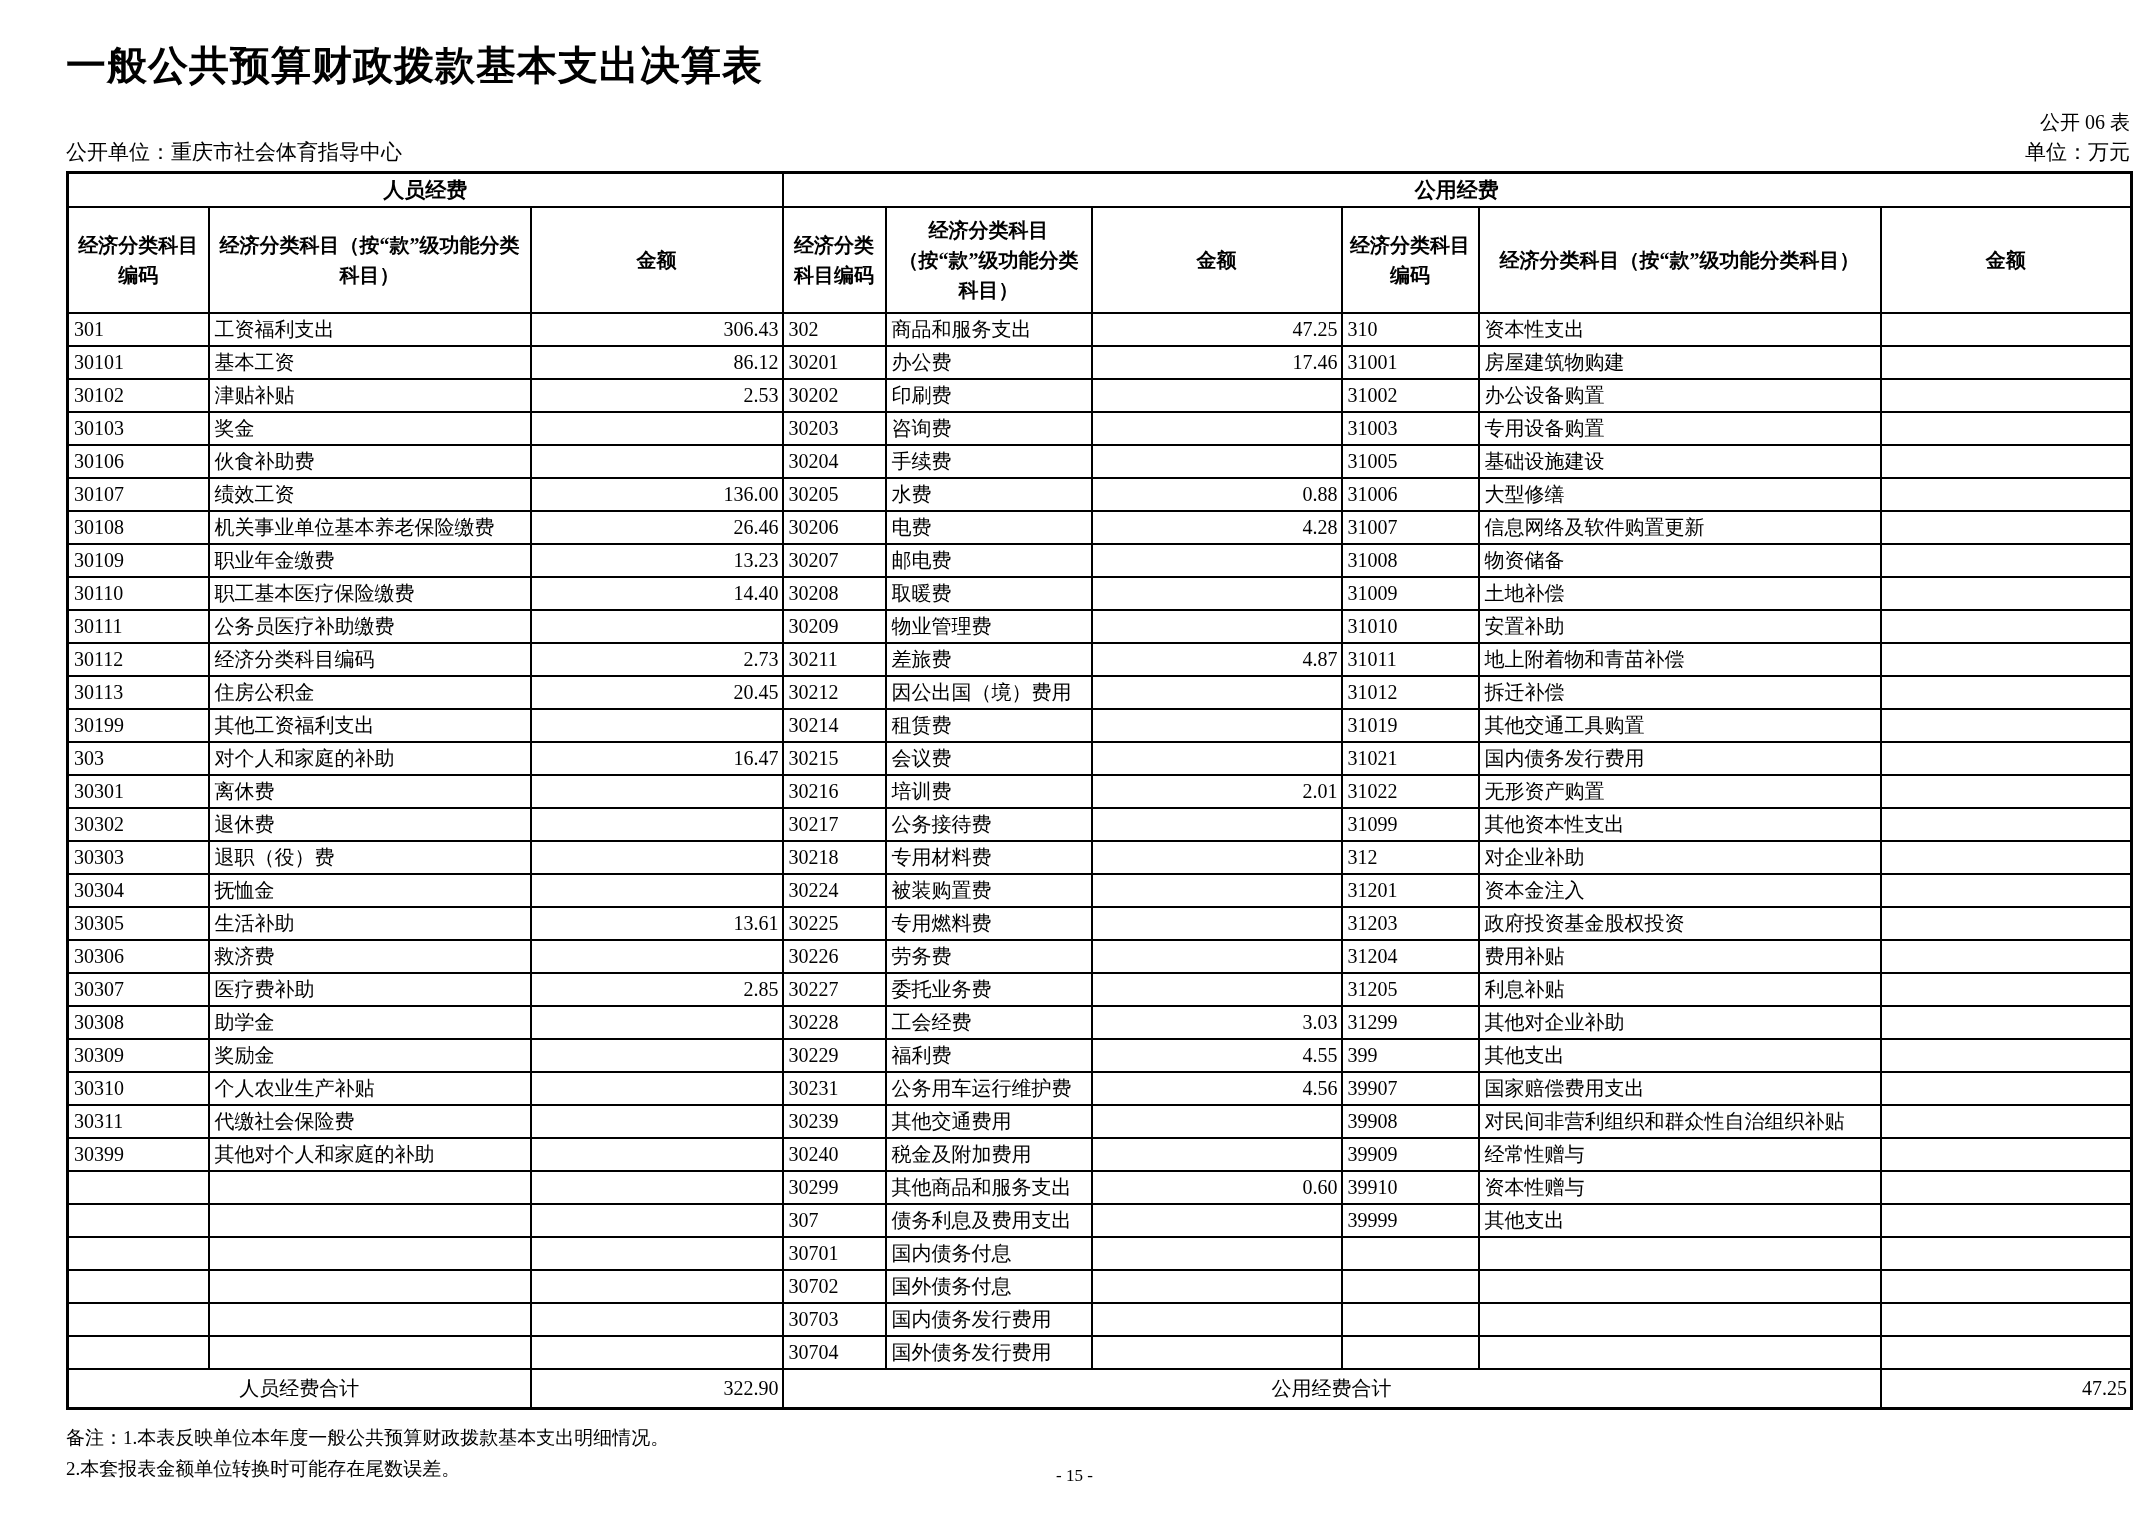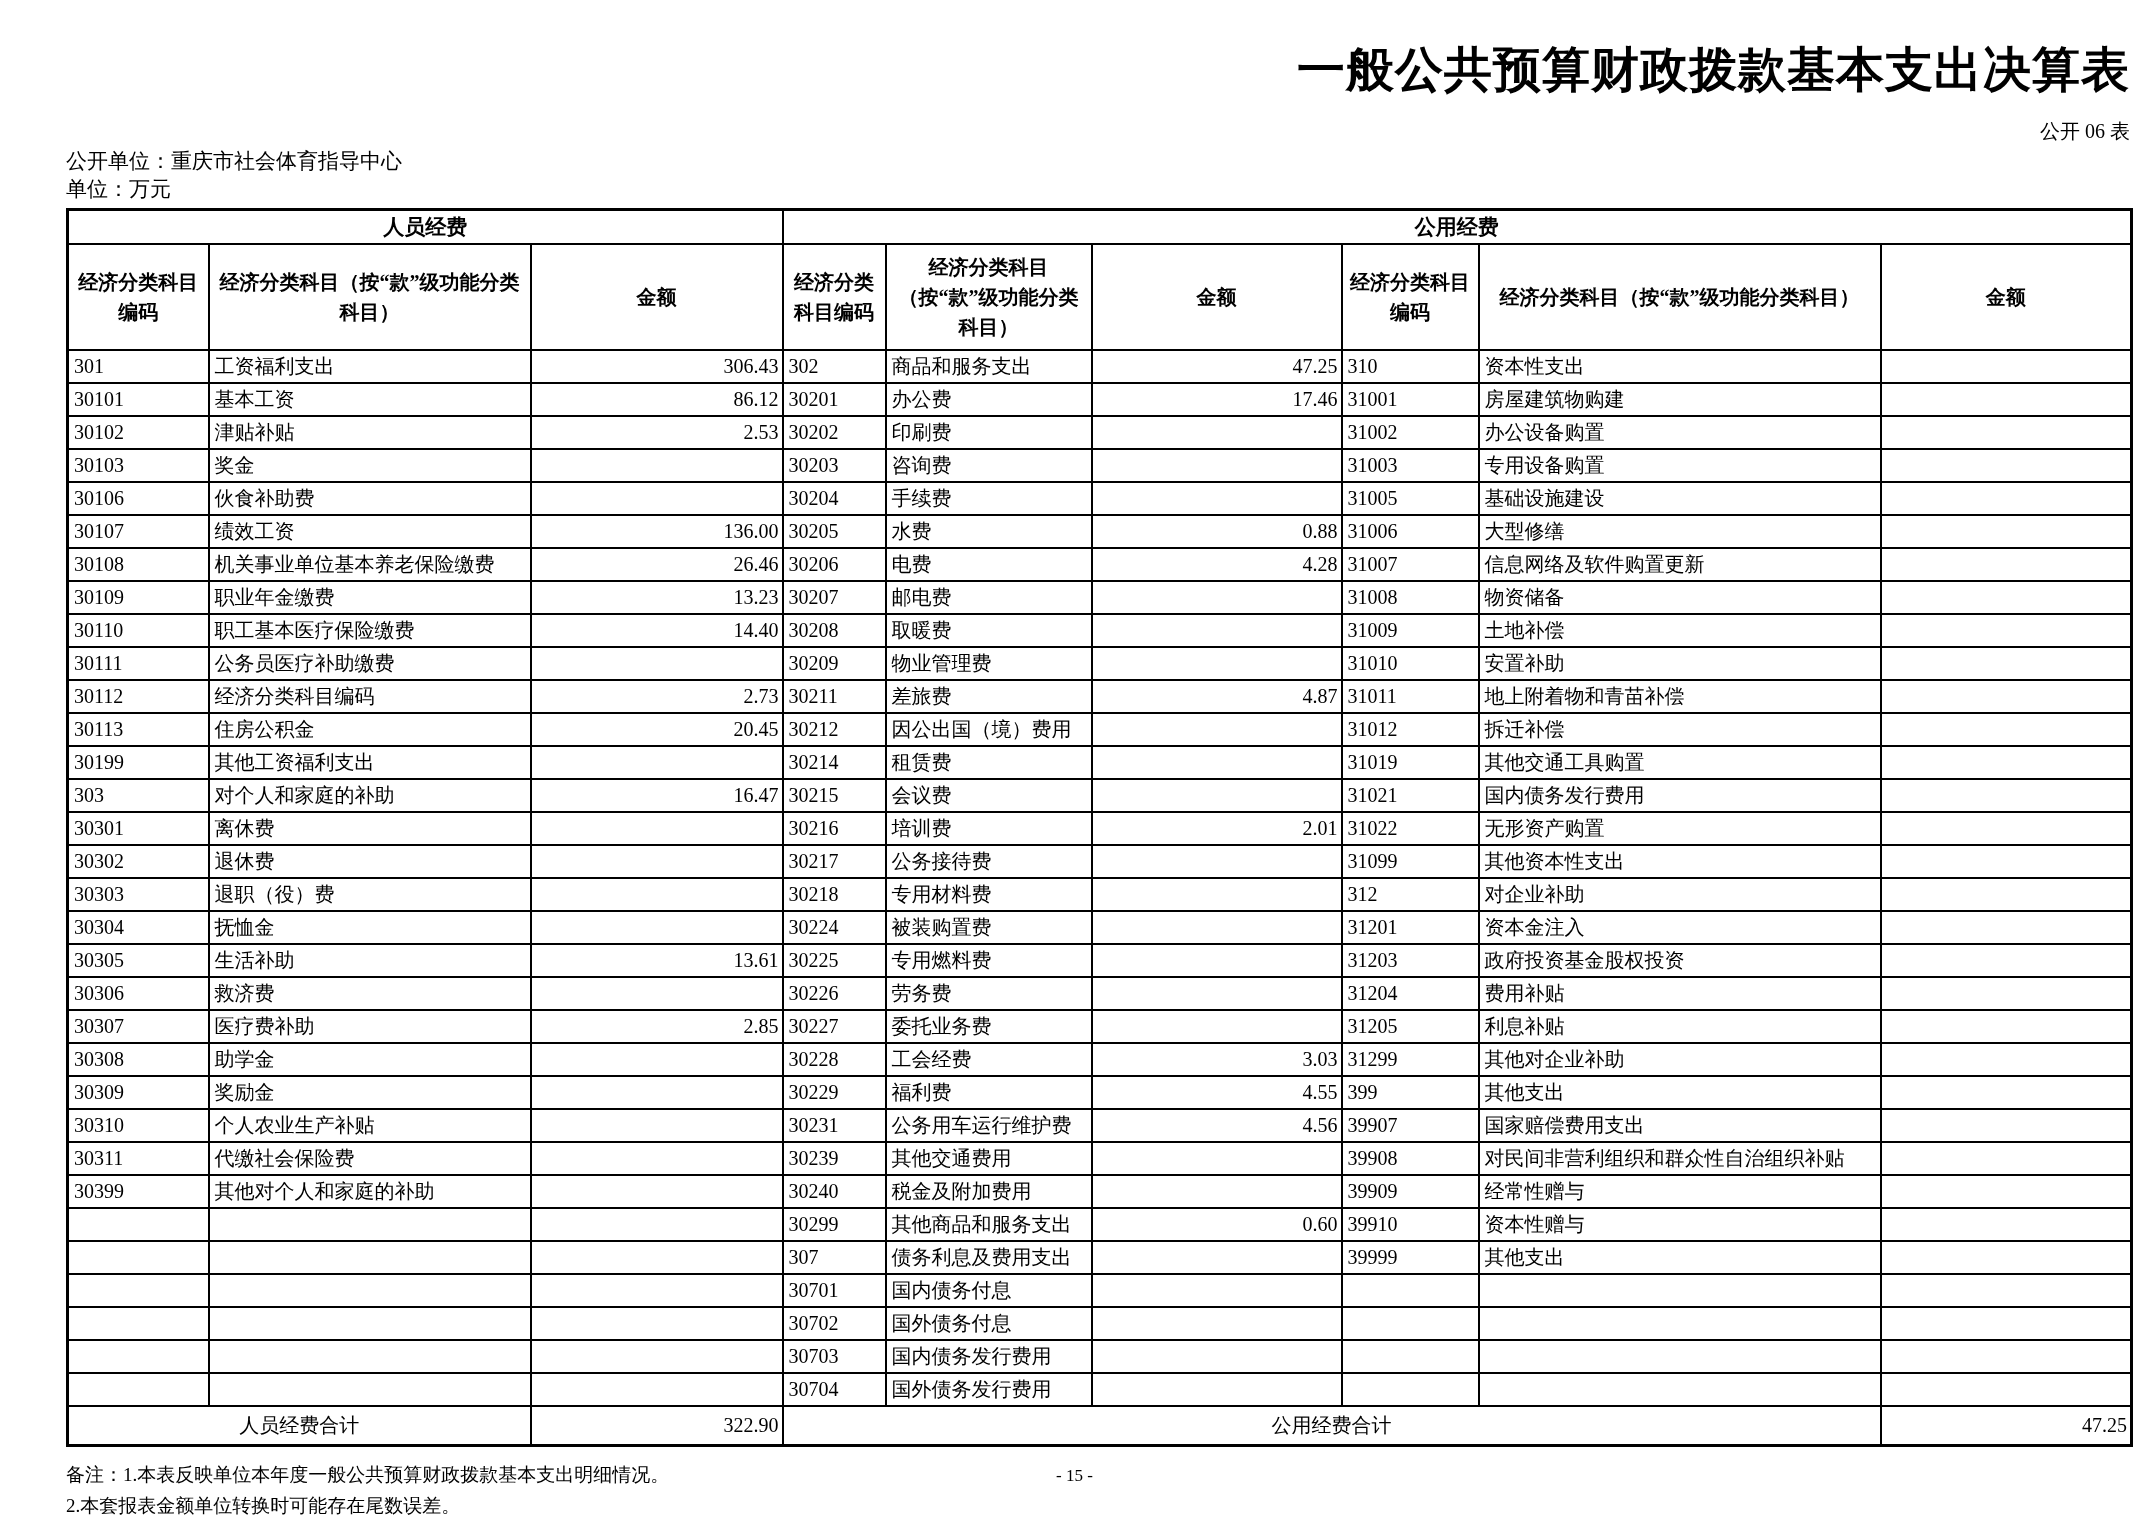--- a/index.html
+++ b/index.html
@@ -3,27 +3,27 @@
 <meta charset="utf-8">
 <style>
   html,body { margin:0; padding:0; background:#ffffff; }
   body {
     width:2149px; height:1520px; position:relative;
     font-family:"Liberation Serif","DejaVu Serif",serif;
     color:#000;
   }
   .sheet { position:absolute; left:66px; top:0; width:2064px; }
   .title {
-    text-align:right; font-size:48px; font-weight:bold;
+    text-align:left; font-size:40px; font-weight:bold;
     padding-top:38px; letter-spacing:1px;
   }
   .meta-line { text-align:right; font-size:20px; margin-top:16px; }
   .sub-line {
     display:flex; justify-content:space-between;
-    font-size:21px; margin-top:2px; margin-bottom:5px;flex-direction:column;
+    font-size:21px; margin-top:2px; margin-bottom:5px;
   }
   table.fin {
     border-collapse:collapse; table-layout:fixed;
     width:2064px; border:3px solid #000;
   }
   table.fin td, table.fin th {
     border:2px solid #000; overflow:hidden; white-space:nowrap;
     font-weight:normal;
   }
   tr.sec-row th { height:30px; font-size:21px; font-weight:bold; text-align:center; }

